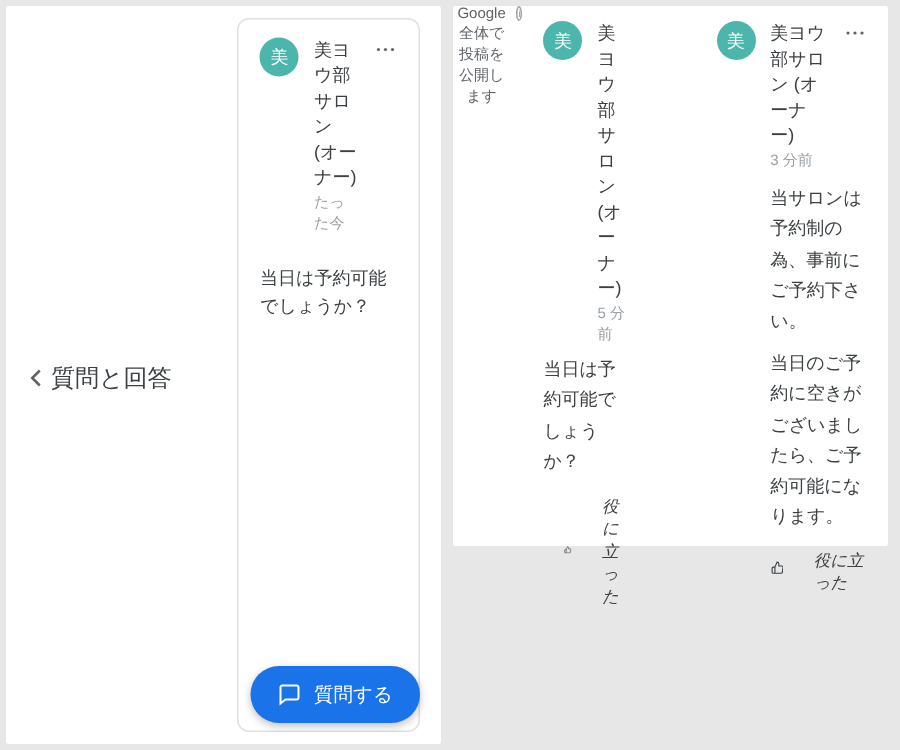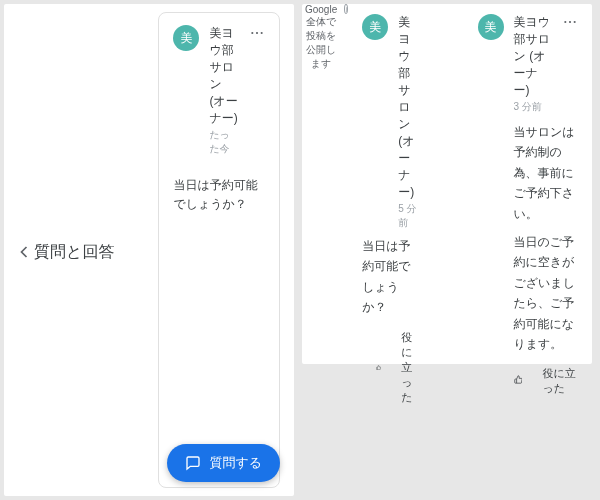--- a/index.html
+++ b/index.html
@@ -123,20 +123,21 @@
   .thread-body p { margin-top: 8px; }
   .helpful {
     display: flex;
     align-items: center;
     gap: 20px;
     margin-left: 36px;
     margin-top: 12px;
     font-size: 11px;
     color: #3c4043;
     cursor: pointer;
+    font-style: italic;
   }
   .helpful.q { margin-left: 14px; }
   .thumb-icon { width: 14px; height: 14px; }
   .fab {
     position: absolute;
     right: 14px;
     bottom: 14px;
     background: #1a73e8;
     color: #fff;
     border-radius: 22px;

